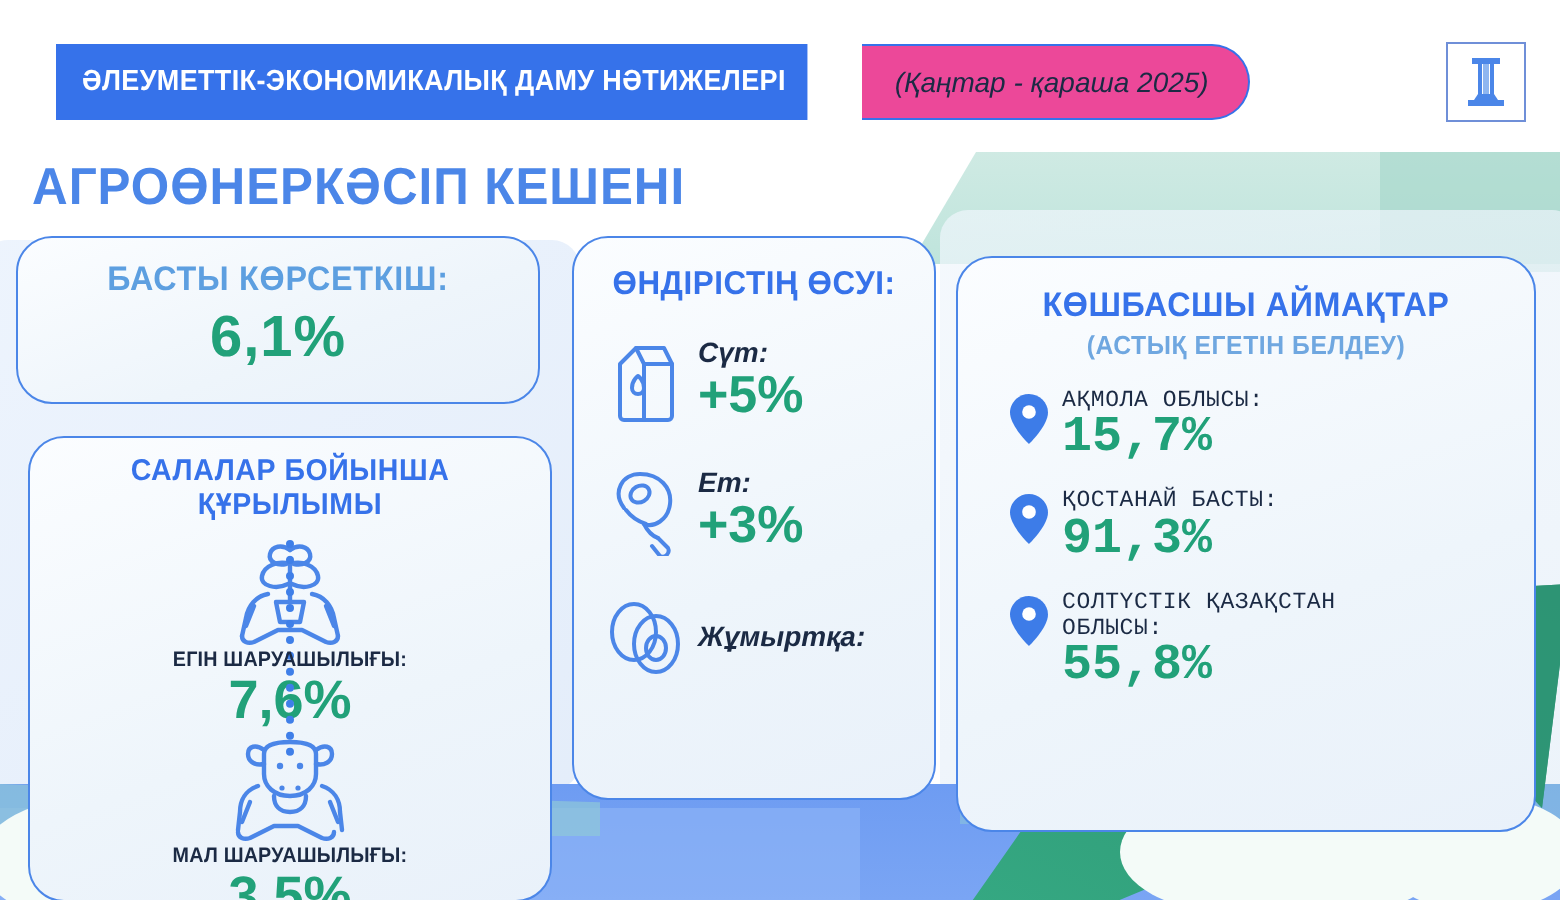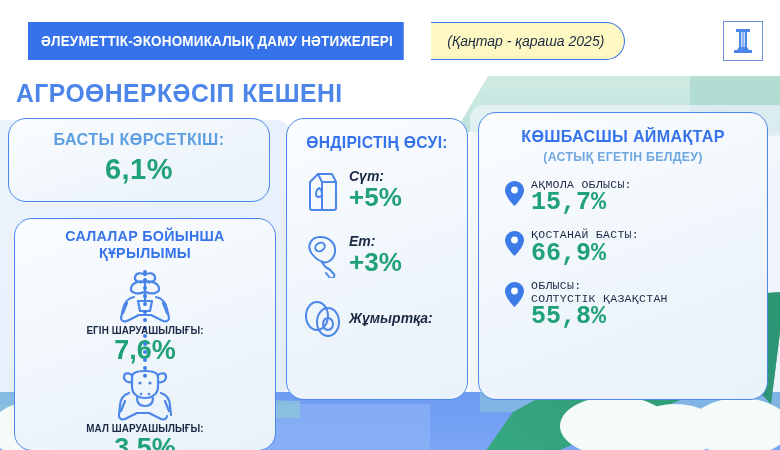--- a/index.html
+++ b/index.html
@@ -67,21 +67,21 @@
   .header-blue {
     background:#3672ea;
     color:#ffffff;
     display:flex; align-items:center;
     padding:0 12px 0 14px;
     font-size:14.5px; font-weight:bold; letter-spacing:.2px;
     white-space:nowrap;
     transform:scaleX(.93); transform-origin:left center;
   }
   .header-date {
-    background:#fef9c3;
+    background:#ec4899;
     border:1.6px solid #3672ea;
     border-left:none;
     border-radius:0 19px 19px 0;
     display:flex; align-items:center;
     padding:0 20px 0 16px;
     font-size:14px; font-style:italic; color:#1b2a44;
     white-space:nowrap;
     margin-left:-1px;
   }
 
@@ -103,21 +103,21 @@
   .card {
     position:absolute; z-index:6;
     background:linear-gradient(160deg,#fbfdff 0%,#eef5fb 60%,#e9f1fa 100%);
     border:1.6px solid #4b86e8;
     border-radius:18px;
   }
 
   #card-main   { left:8px;  top:118px; width:262px; height:84px; }
   #card-struct { left:14px;  top:218px; width:262px; height:233px; }
   #card-prod   { left:286px; top:118px; width:182px; height:282px; }
-  #card-lead   { left:478px; top:112px; width:290px; height:288px; }
+  #card-lead   { left:478px; top:128px; width:290px; height:288px; }
 
   .card-label {
     text-align:center; color:#5d9fe0; font-weight:bold;
     font-size:17px; letter-spacing:.4px; white-space:nowrap;
     transform:scaleX(.95);
   }
   .big-green {
     text-align:center; color:#21a179; font-weight:bold;
     font-size:29px; letter-spacing:.5px;
   }
@@ -345,30 +345,30 @@
 
   <div class="lead-row" style="margin-top:12px;">
     <div class="pin-icon">
       <svg width="19" height="25" viewBox="0 0 19 25">
         <path d="M9.5 0 C4.3 0 0 4.2 0 9.3 C0 16 9.5 25 9.5 25 S19 16 19 9.3 C19 4.2 14.7 0 9.5 0 Z" fill="#3d7ce8"></path>
         <circle cx="9.5" cy="9" r="3.4" fill="#ffffff"></circle>
       </svg>
     </div>
     <div class="lead-text">
       <div class="lead-name">ҚОСТАНАЙ БАСТЫ:</div>
-      <div class="lead-val">66,9%</div>
+      <div class="lead-val">91,3%</div>
     </div>
   </div>
 
   <div class="lead-row" style="margin-top:12px;">
     <div class="pin-icon">
       <svg width="19" height="25" viewBox="0 0 19 25">
         <path d="M9.5 0 C4.3 0 0 4.2 0 9.3 C0 16 9.5 25 9.5 25 S19 16 19 9.3 C19 4.2 14.7 0 9.5 0 Z" fill="#3d7ce8"></path>
         <circle cx="9.5" cy="9" r="3.4" fill="#ffffff"></circle>
       </svg>
     </div>
     <div class="lead-text">
+      <div class="lead-name">СОЛТҮСТІК ҚАЗАҚСТАН</div>
       <div class="lead-name">ОБЛЫСЫ:</div>
-      <div class="lead-name">СОЛТҮСТІК ҚАЗАҚСТАН</div>
       <div class="lead-val">55,8%</div>
     </div>
   </div>
 </div>
 
 </body></html>

